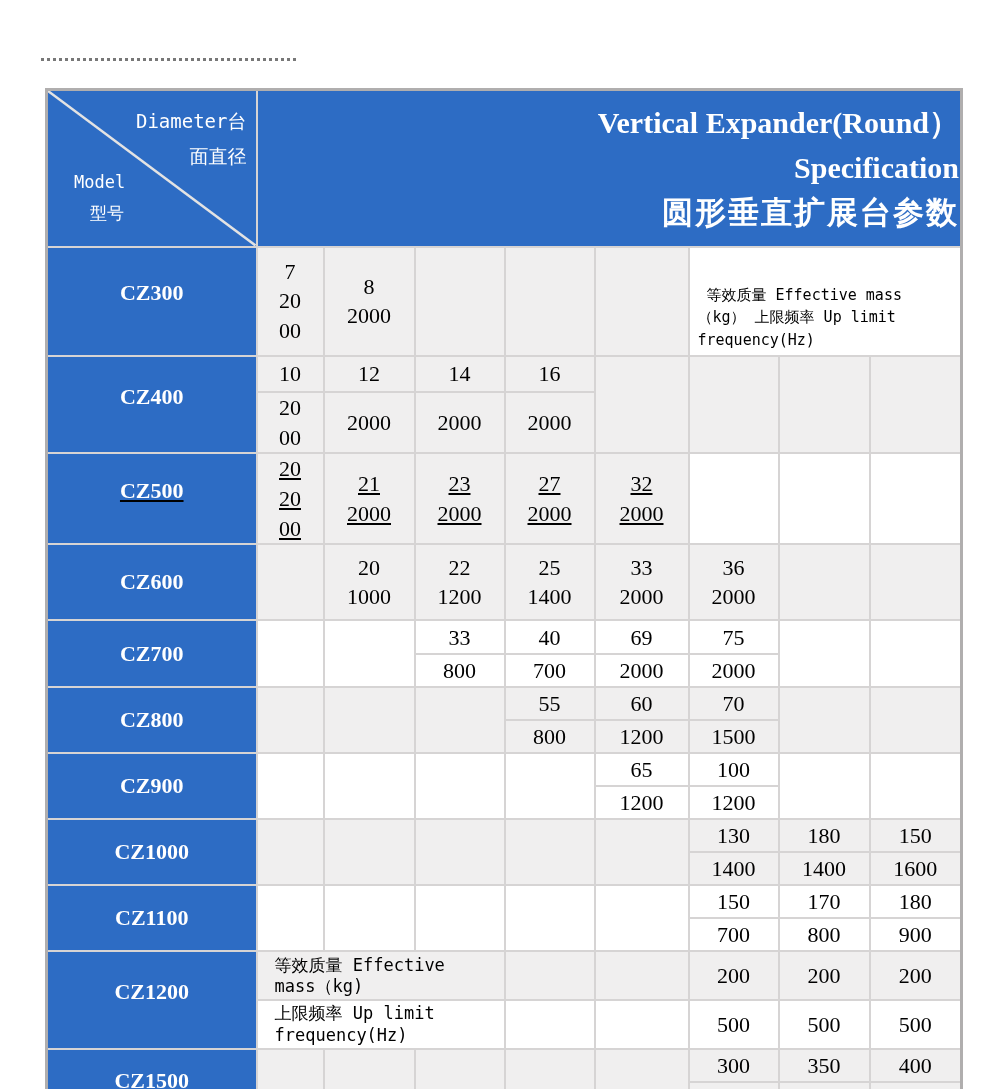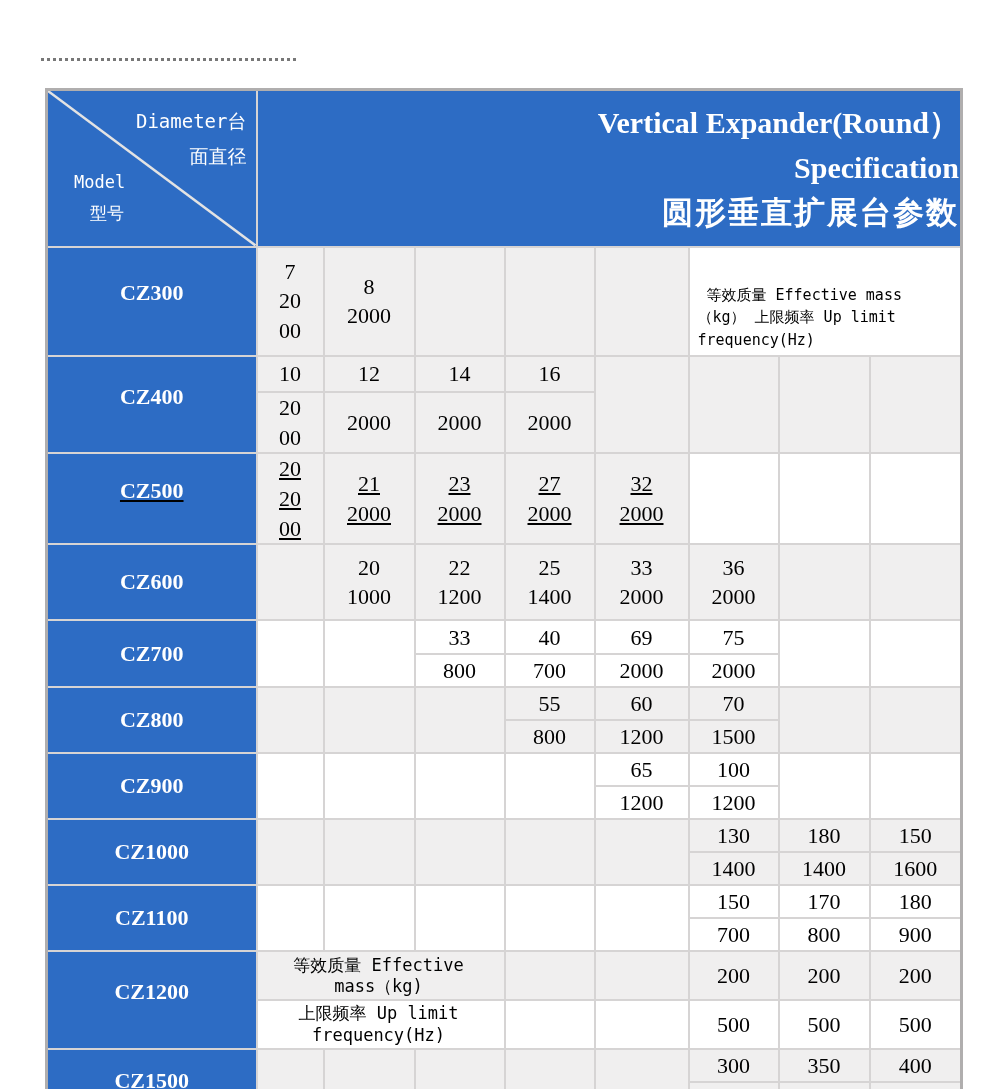--- a/index.html
+++ b/index.html
@@ -31,21 +31,21 @@
   tr.gray{background:#f0efef;}
   tr.white{background:#ffffff;}
   td.bg-white{background:#ffffff;}
 
   td.num{font-family:"Liberation Serif","DejaVu Serif",serif;font-size:22px;color:#000;
     text-align:center;vertical-align:middle;word-break:break-all;padding:0 17px;line-height:1.35;}
   td.note{font-family:"DejaVu Sans Mono","Liberation Mono",monospace;font-size:15px;color:#000;
     text-align:left;vertical-align:middle;padding:4px 6px 4px 8px;line-height:1.5;}
   td.note div:first-child{text-indent:9px;margin-top:32px;}
   td.label{font-family:"DejaVu Sans Mono","Liberation Mono",monospace;font-size:17px;color:#000;
-    text-align:center;vertical-align:middle;padding:2px 4px 2px 0;line-height:1.25;}
+    text-align:left;vertical-align:middle;padding:2px 4px 2px 17px;line-height:1.25;}
 
   td.model{background:var(--blue,#2d6cc4);color:#fff;text-align:center;vertical-align:middle;
     font-family:"Liberation Serif","DejaVu Serif",serif;font-weight:bold;font-size:22px;}
   td.model.pad{padding-bottom:17px;}
 </style>
 </head>
 <body>
 
 <div class="page">
   <div class="dotted"></div>

